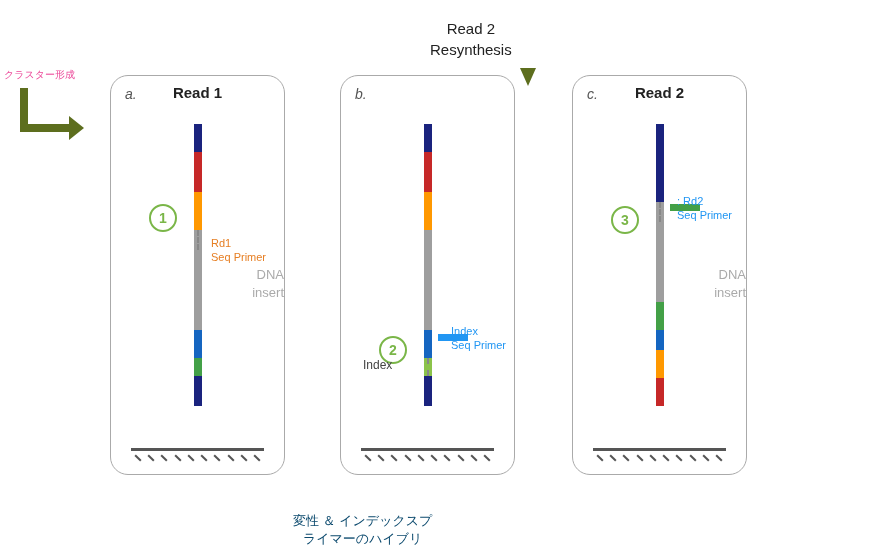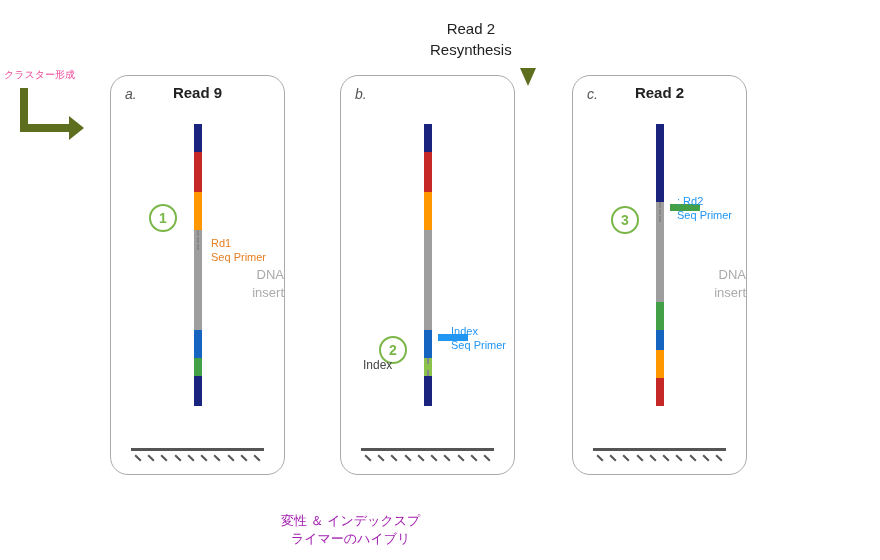--- a/index.html
+++ b/index.html
@@ -151,23 +151,23 @@
     .arrow-rd2 {
       position: absolute;
       top: 38px;
       left: 510px;
     }
 
     
     .bottom-note {
       position: absolute;
       bottom: 12px;
-      left: 281px;
+      left: 293px;
       font-size: 13px;
-      color: #a21caf;
+      color: #0c4a6e;
       text-align: center;
     }
 
     
     .dna-insert-text {
       position: absolute;
       font-size: 13px;
       color: #aaa;
       text-align: right;
       line-height: 1.4;
@@ -191,21 +191,21 @@
 
 <div class="arrow-cluster">
   <svg width="70" height="60" viewBox="0 0 70 60">
     <path d="M10,0 L10,40 L60,40" stroke="#5d6e1e" stroke-width="8" fill="none"></path>
     <polygon points="55,28 70,40 55,52" fill="#5d6e1e"></polygon>
   </svg>
 </div>
 
 <div class="panel panel-a">
   <span class="panel-letter">a.</span>
-  <span class="panel-title">Read 9</span>
+  <span class="panel-title">Read 1</span>
 
   <div class="seg" style="top:48px; height:28px; background:#1a237e;"></div>
 
   <div class="seg" style="top:76px; height:40px; background:#c62828;"></div>
 
   <div class="seg" style="top:116px; height:38px; background:#ff9800;"></div>
 
   <div class="seg" style="top:154px; height:100px; background:#9e9e9e;"></div>
 
   <div class="seg" style="top:254px; height:28px; background:#1565C0;"></div>

